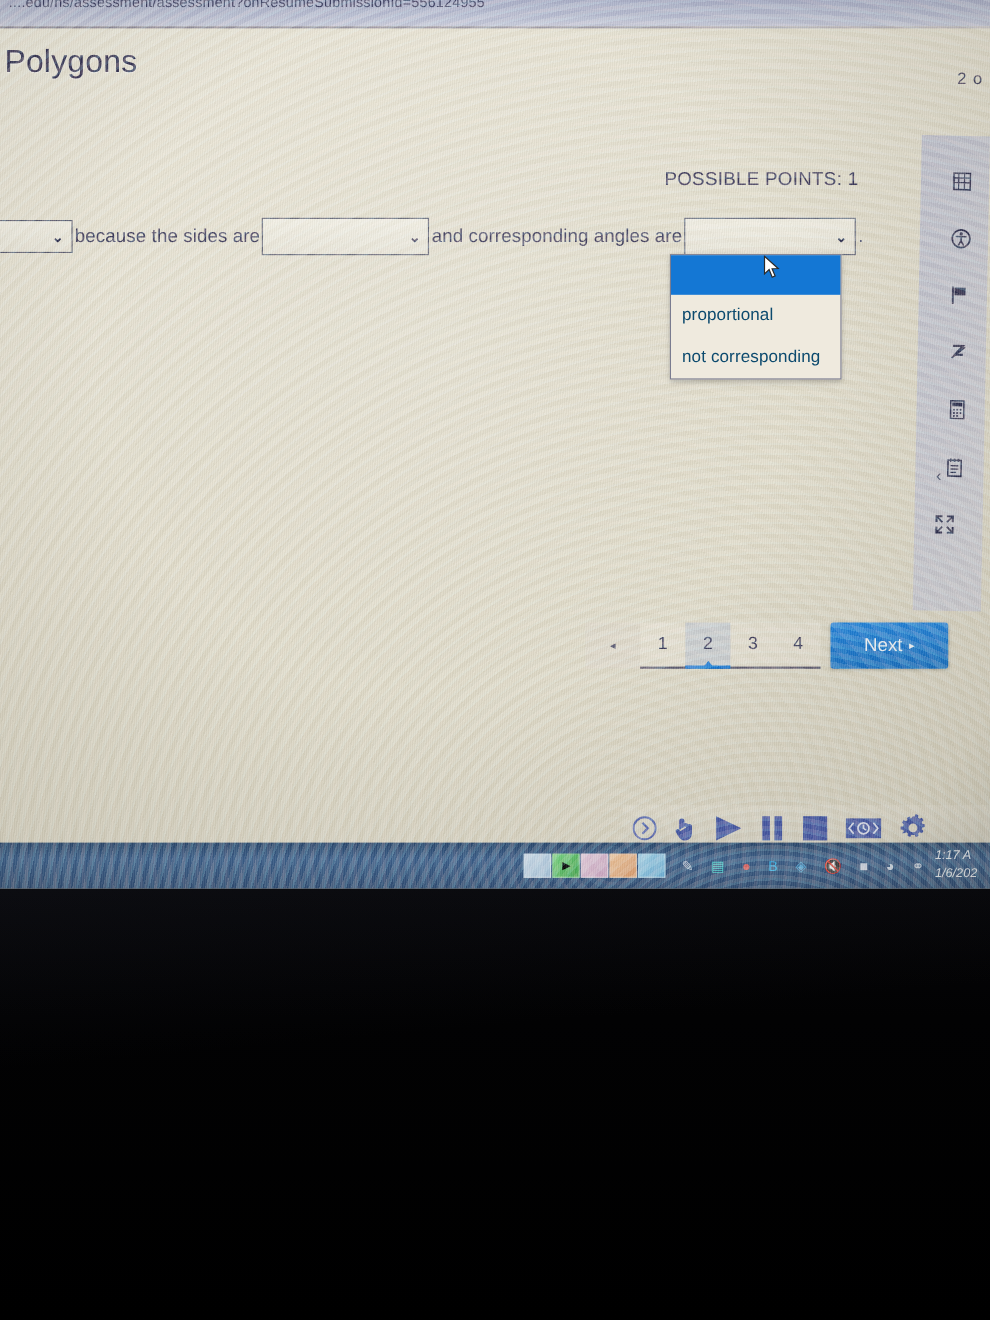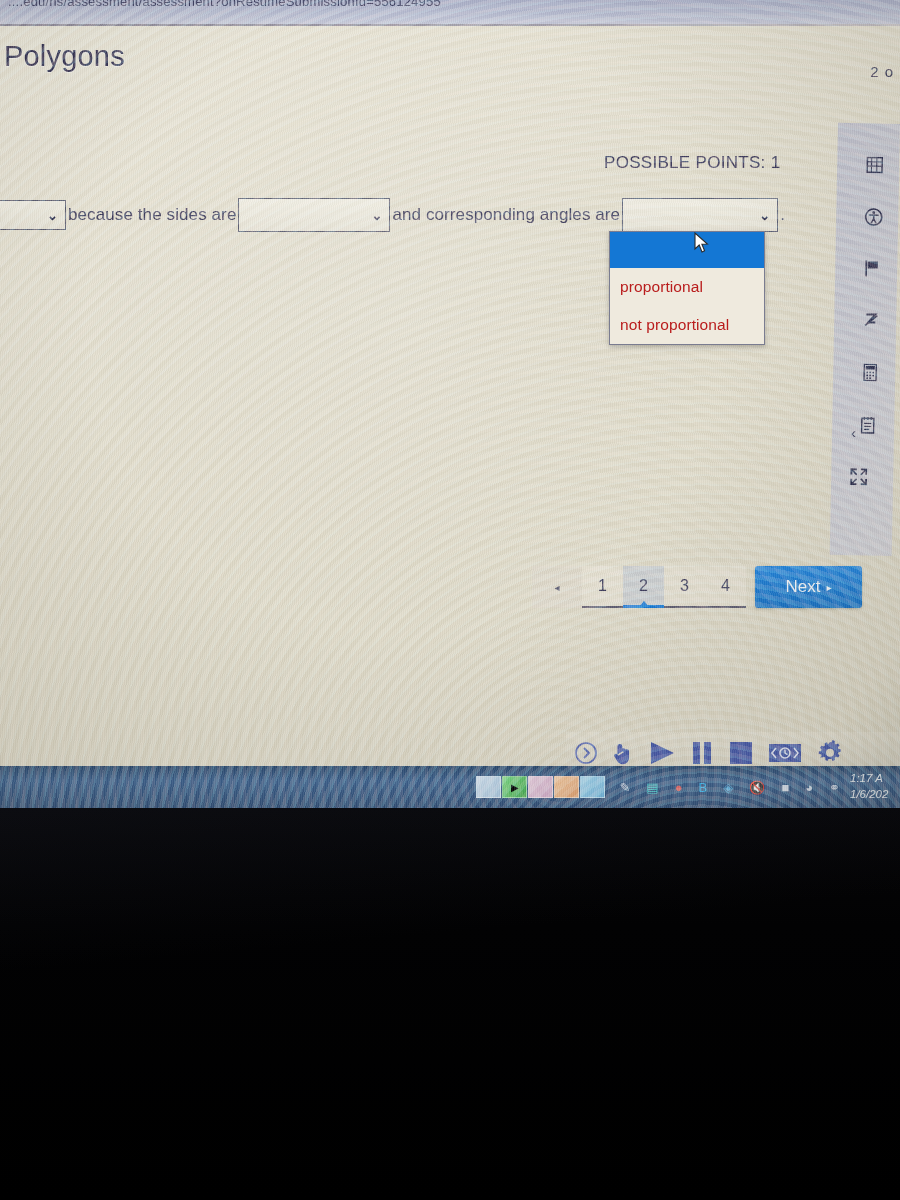--- a/index.html
+++ b/index.html
@@ -143,21 +143,21 @@
     width: 156px;
     border: 1px solid #7a7c90;
     background: #efeade;
     box-shadow: 0 2px 5px rgba(0,0,0,.22);
     z-index: 30;
   }
   .dd-option {
     height: 38px;
     display: flex; align-items: center;
     padding-left: 10px;
-    font-size: 15.5px; color: #b91c1c;
+    font-size: 15.5px; color: #0c4a6e;
     letter-spacing: .1px;
   }
   .dd-option.blank { height: 36px; }
   .dd-option.selected {
     background: #1477d4;
     color: #1477d4;
   }
 
   #cursor-arrow {
     position: absolute; left: 694px; top: 206px;
@@ -319,21 +319,21 @@
       <span class="q-text">and corresponding angles are</span>
       <div class="select-box sb-3">
         <span class="chev">⌄</span>
       </div>
       <span class="q-text">.</span>
     </div>
 
     <div id="dropdown-list">
       <div class="dd-option blank selected"></div>
       <div class="dd-option">proportional</div>
-      <div class="dd-option">not proportional</div>
+      <div class="dd-option">not corresponding</div>
     </div>
 
     <svg id="cursor-arrow" viewBox="0 0 16 22">
       <path d="M1 1 L1 17 L5.2 13 L8 20 L10.6 18.8 L7.9 12.3 L13.4 12.1 Z" fill="#ffffff" stroke="#2a2a2a" stroke-width="1.1"></path>
     </svg>
 
     <div id="pagination">
       <div id="prev-btn">◂</div>
       <div id="page-numbers">
         <div class="page-num">1</div>

